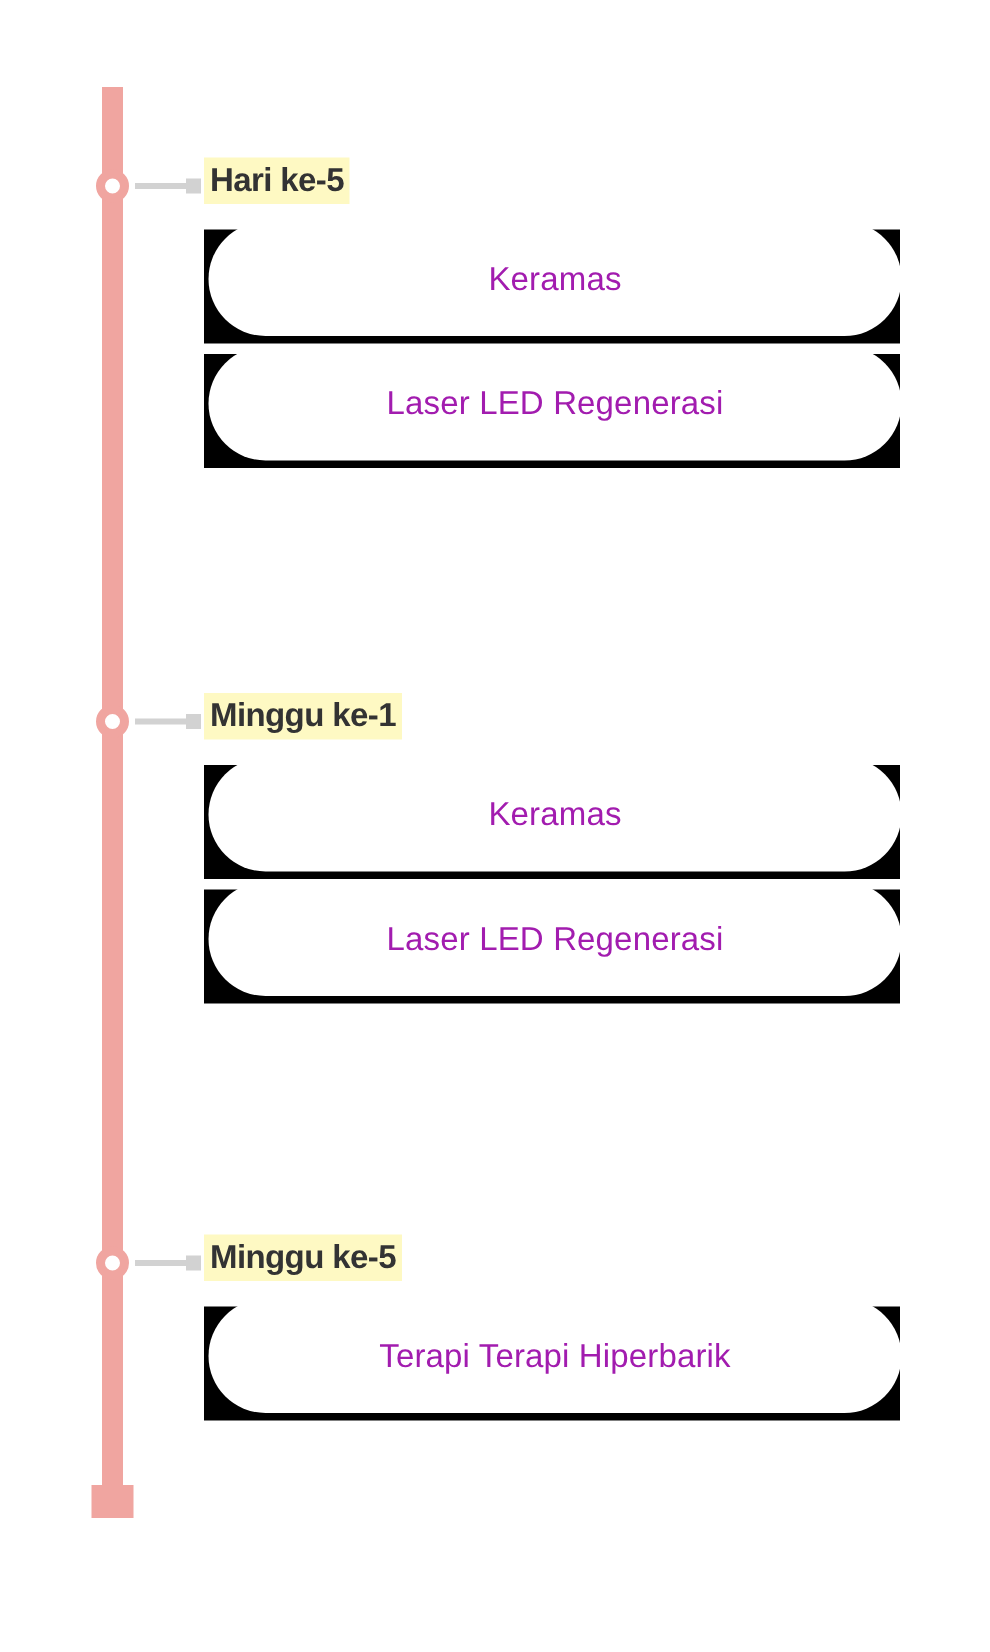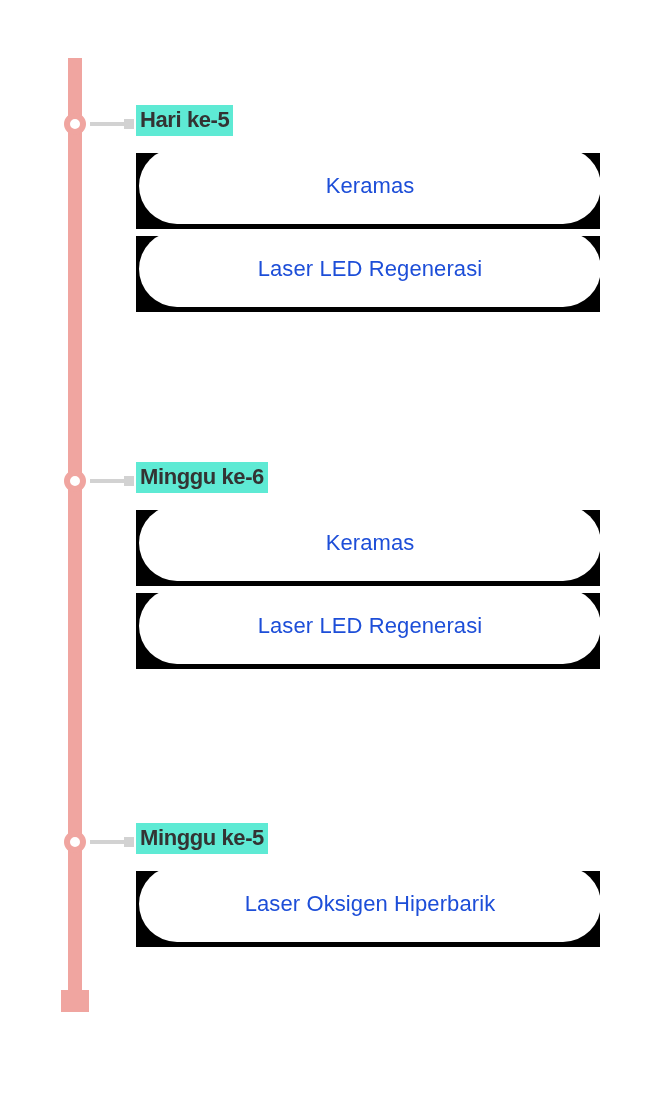--- a/index.html
+++ b/index.html
@@ -72,21 +72,21 @@
     background: #d2d2d2;
   }
 
   
   .period-label {
     position: absolute;
     left: 136px;
     top: -8px;
     display: inline-block;
     padding: 2px 4px 3px 4px;
-    background: #5eead4;
+    background: #fef9c3;
     color: #333333;
     font-size: 22px;
     font-weight: bold;
     letter-spacing: -0.4px;
     line-height: 26px;
     white-space: nowrap;
   }
 
   
   .card-list {
@@ -112,21 +112,21 @@
     width: 462px;
     height: 76px;
     background: #ffffff;
     border-radius: 38px;
     display: flex;
     align-items: center;
     justify-content: center;
     box-sizing: border-box;
   }
   .event-card-label {
-    color: #1d4ed8;
+    color: #a21caf;
     font-size: 22px;
     font-weight: normal;
     letter-spacing: 0.1px;
     line-height: 26px;
     text-align: center;
     white-space: nowrap;
   }
 </style>
 </head>
 <body>
@@ -150,21 +150,21 @@
           <div class="event-card-face">
             <span class="event-card-label">Laser LED Regenerasi</span>
           </div>
         </div>
       </div>
     </div>
     <div class="timeline-section" style="top: 470px;">
       <div class="marker-dot"></div>
       <div class="marker-connector"></div>
       <div class="marker-connector-cap"></div>
-      <span class="period-label">Minggu ke-6</span>
+      <span class="period-label">Minggu ke-1</span>
       <div class="card-list">
         <div class="event-card">
           <div class="event-card-face">
             <span class="event-card-label">Keramas</span>
           </div>
         </div>
         <div class="event-card">
           <div class="event-card-face">
             <span class="event-card-label">Laser LED Regenerasi</span>
           </div>
@@ -172,18 +172,18 @@
       </div>
     </div>
     <div class="timeline-section" style="top: 831px;">
       <div class="marker-dot"></div>
       <div class="marker-connector"></div>
       <div class="marker-connector-cap"></div>
       <span class="period-label">Minggu ke-5</span>
       <div class="card-list">
         <div class="event-card">
           <div class="event-card-face">
-            <span class="event-card-label">Laser Oksigen Hiperbarik</span>
+            <span class="event-card-label">Terapi Terapi Hiperbarik</span>
           </div>
         </div>
       </div>
     </div>
   </div>
 
 </body></html>

